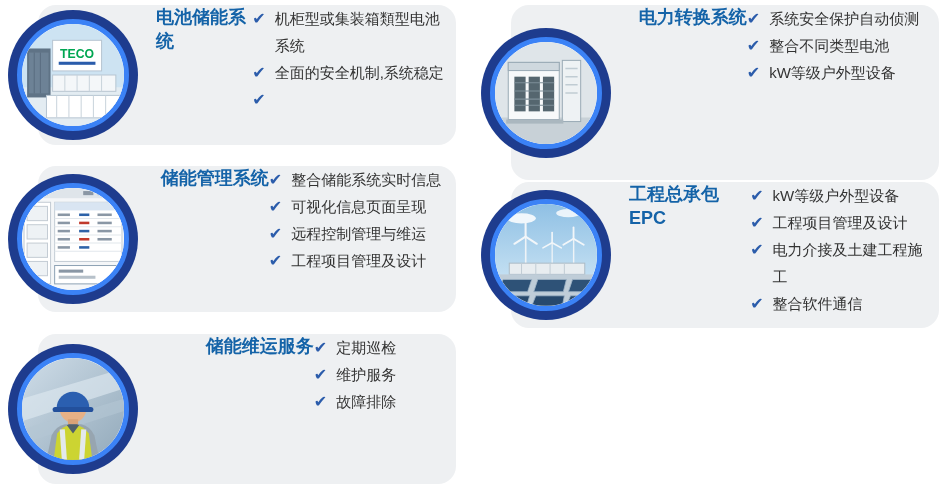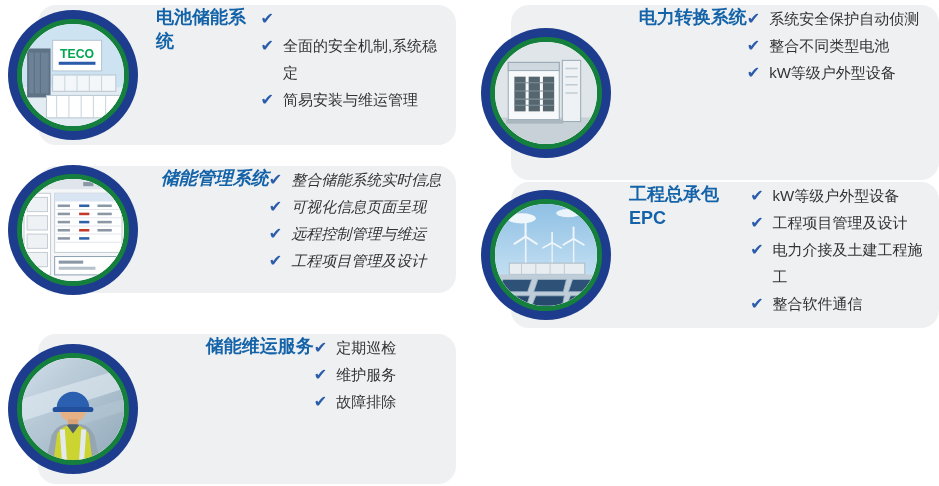--- a/index.html
+++ b/index.html
@@ -20,21 +20,21 @@
     border-radius:18px;
   }
   .photo-ring {
     position:absolute; left:0; top:50%; transform:translateY(-50%);
     width:130px; height:130px; border-radius:50%;
     background:#1e3c8e;
   }
   .photo-inner {
     position:absolute; left:9px; top:9px;
     width:112px; height:112px; border-radius:50%;
-    background:#ffffff; border:5px solid #15803d;
+    background:#ffffff; border:5px solid #3b82f6;
     overflow:hidden;
   }
   .photo-inner svg { width:100%; height:100%; display:block; }
   .card-content {
     position:absolute; left:148px; top:0; bottom:0; right:10px;
     display:flex; justify-content:center;
   }
   .card-title {
     font-size:18px; font-weight:bold; color:#1463a8;
     line-height:24px; margin-bottom:8px;
@@ -44,21 +44,21 @@
     display:flex; align-items:flex-start;
     font-size:15px; color:#333333; line-height:27px;
   }
   .check-icon {
     color:#2b5cab; font-weight:bold; font-size:16px;
     margin-right:9px; line-height:27px;
   }
   
   .card-pos-1 { left:8px;   top:5px;   width:448px; height:140px; }
   .card-pos-2 { left:481px; top:5px;   width:458px; height:175px; }
-  .card-pos-3 { left:8px;   top:166px; width:448px; height:127px;font-style:italic; }
+  .card-pos-3 { left:8px;   top:166px; width:448px; height:146px; }
   .card-pos-4 { left:481px; top:166px; width:458px; height:146px;margin-top:16px; }
   .card-pos-5 { left:8px;   top:334px; width:448px; height:150px; }
 </style>
 </head>
 <body>
 
 <div class="canvas">
 
   <div class="card card-pos-1">
     <div class="card-bg"></div>
@@ -86,28 +86,28 @@
           <line x1="70" y1="70" x2="70" y2="92" stroke="#c9d4dc" stroke-width="1"></line>
           <line x1="82" y1="70" x2="82" y2="92" stroke="#c9d4dc" stroke-width="1"></line>
         </svg>
       </div>
     </div>
     <div class="card-content">
       <div class="card-title">电池储能系统</div>
       <ul class="feature-list">
         <li class="feature-item">
           <span class="check-icon">✔</span>
+          <span>机柜型或集装箱類型电池系统</span>
         </li>
         <li class="feature-item">
           <span class="check-icon">✔</span>
           <span>全面的安全机制,系统稳定</span>
         </li>
         <li class="feature-item">
           <span class="check-icon">✔</span>
-          <span>简易安装与维运管理</span>
         </li>
       </ul>
     </div>
   </div>
 
   <div class="card card-pos-2">
     <div class="card-bg"></div>
     <div class="photo-ring">
       <div class="photo-inner">
         <svg viewBox="0 0 100 100">

